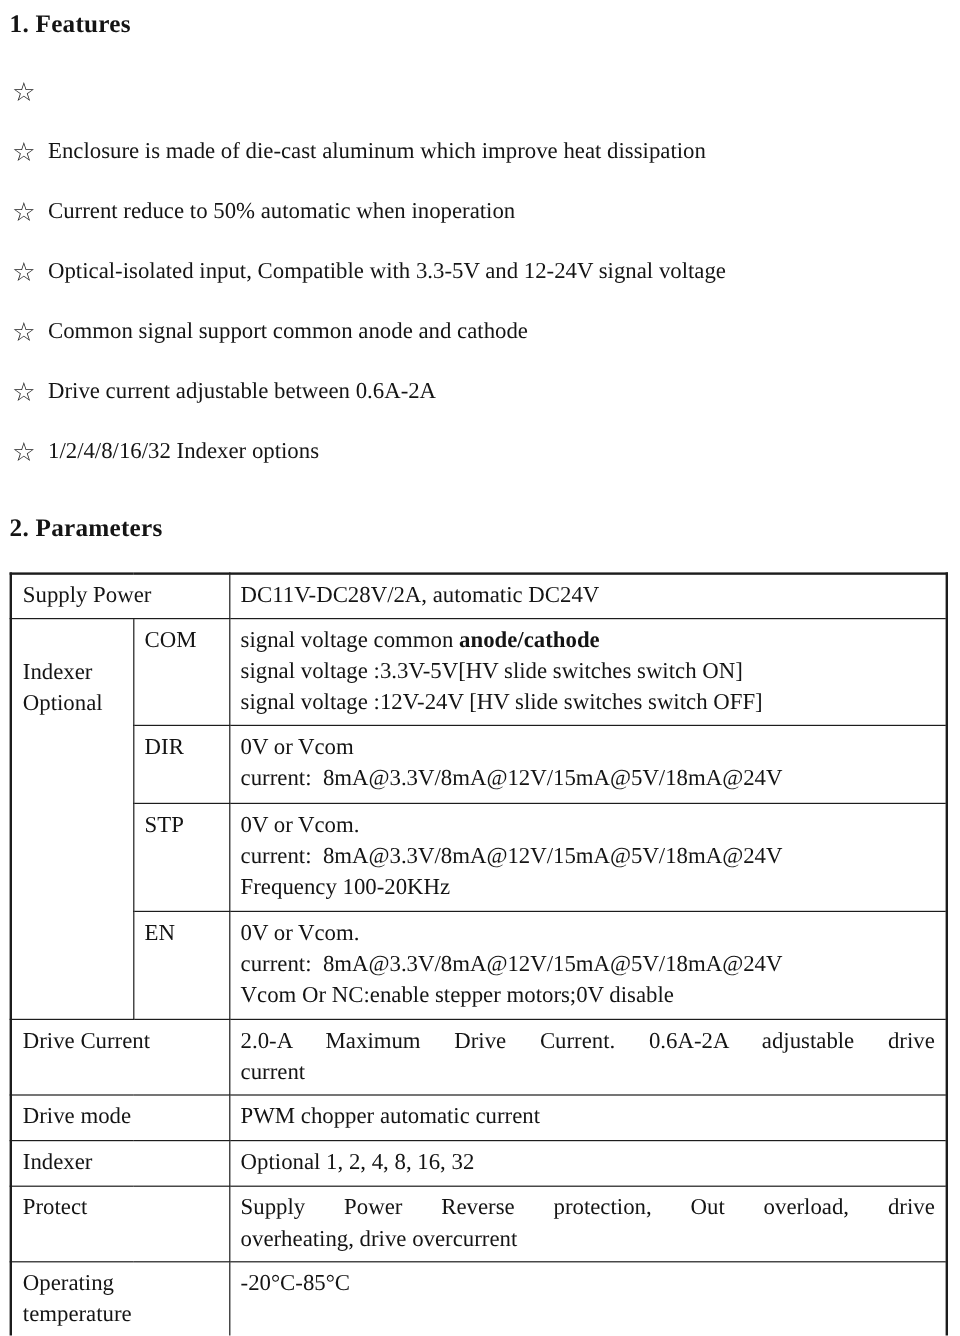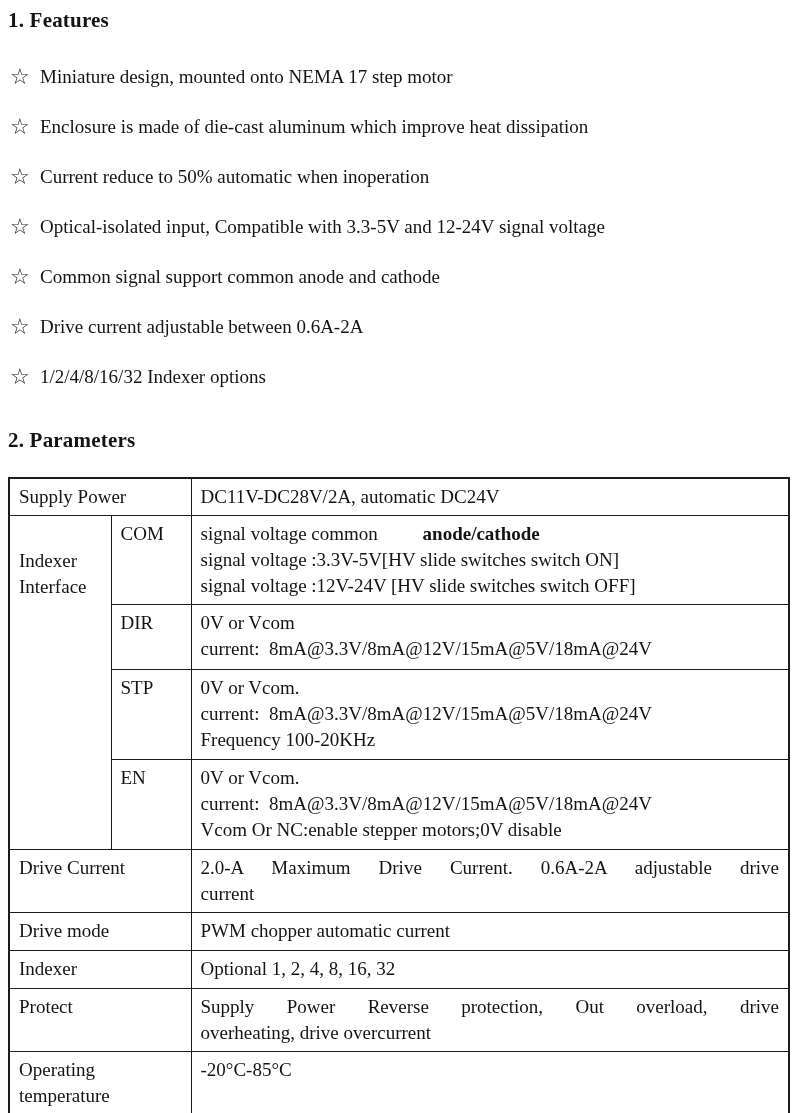--- a/index.html
+++ b/index.html
@@ -53,33 +53,32 @@
     border: 1.5px solid #1c1c1c;
     vertical-align: top;
     padding: 5px 9px;
     font-size: 19px;
     line-height: 26px;
   }
   .line { white-space: pre-wrap; }
   .jline { text-align: justify; text-align-last: justify; }
   .interface-label { padding-top: 32px !important; }
   .optemp-label { max-width: 108px; }
-  b { font-weight: bold; margin-left: 40px; }
+  b { font-weight: bold; }
 </style>
 </head>
 <body>
 
 <div class="page">
 
   <h1 class="section-heading">1. Features</h1>
 
   <ul class="features-list">
     <li class="feature-item">
       <span class="star">☆</span>
-      <span>Miniature design, mounted onto NEMA 17 step motor</span>
     </li>
     <li class="feature-item">
       <span class="star">☆</span>
       <span>Enclosure is made of die-cast aluminum which improve heat dissipation</span>
     </li>
     <li class="feature-item">
       <span class="star">☆</span>
       <span>Current reduce to 50% automatic when inoperation</span>
     </li>
     <li class="feature-item">
@@ -114,21 +113,21 @@
       <td colspan="2">
         <div class="line">Supply Power</div>
       </td>
       <td>
         <div class="line">DC11V-DC28V/2A, automatic DC24V</div>
       </td>
     </tr>
 
     <tr style="height:88px">
       <td rowspan="4" class="interface-label">
-        <div class="line">Indexer Interface</div>
+        <div class="line">Indexer Optional</div>
       </td>
       <td>
         <div class="line">COM</div>
       </td>
       <td>
         <div class="line"><span>signal voltage common </span><b>anode/cathode</b></div>
         <div class="line">signal voltage :3.3V-5V[HV slide switches switch ON]</div>
         <div class="line">signal voltage :12V-24V [HV slide switches switch OFF]</div>
       </td>
     </tr>

